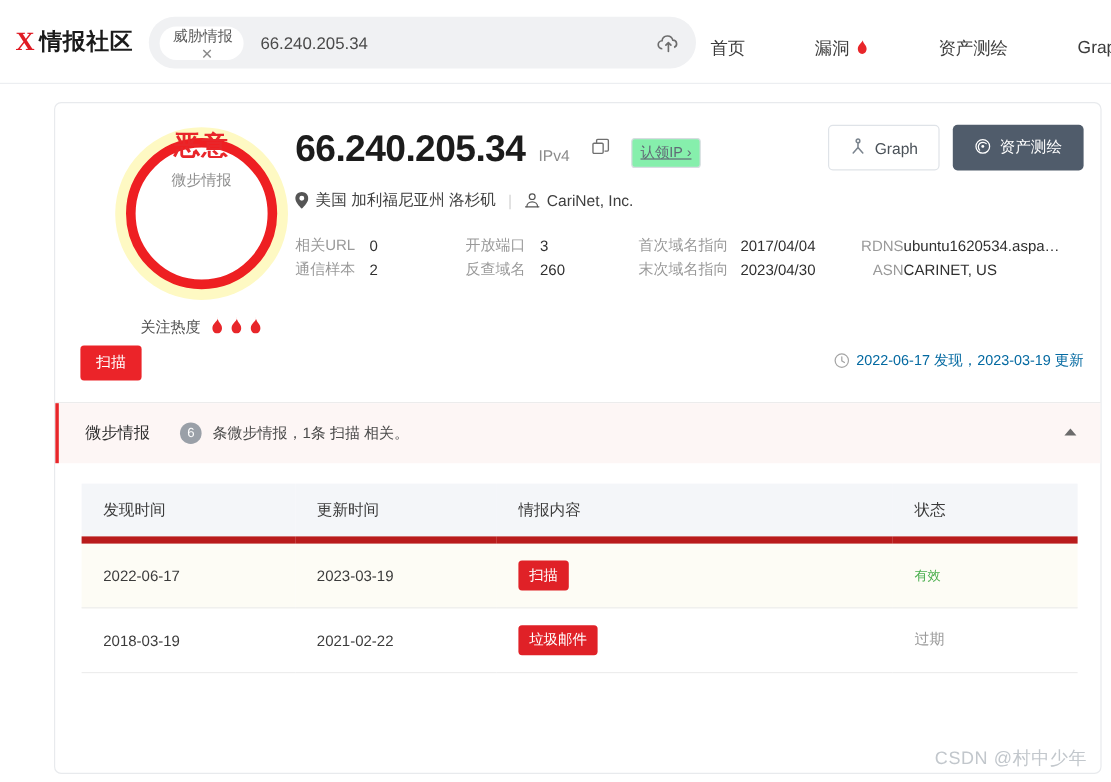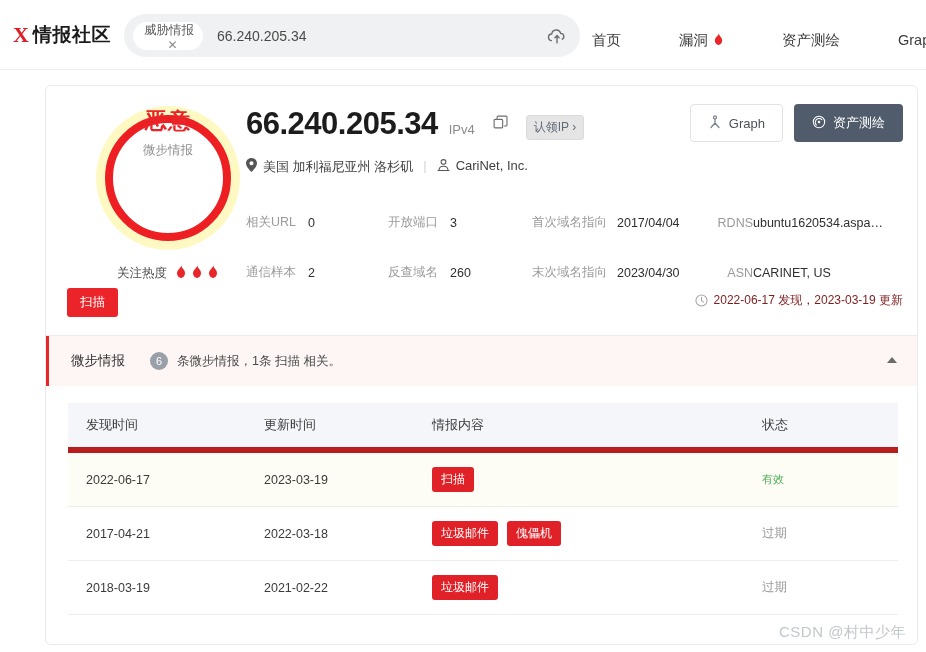--- a/index.html
+++ b/index.html
@@ -102,51 +102,52 @@
   .ip-head { position: absolute; left: 200px; top: 20px; }
   .ip-line { display: flex; align-items: baseline; }
   .ip-addr {
     font-size: 31px; font-weight: 700; color: #1c1c1c; letter-spacing: -0.5px;
   }
   .ip-type { font-size: 13px; color: #8b8b8b; margin-left: 11px; }
   .copy-icon { margin-left: 18px; cursor: pointer; position: relative; top: -2px;}
   .claim-btn {
     margin-left: 16px; border: 1px solid #d8dce1; border-radius: 3px;
     padding: 3px 7px; font-size: 12px; color: #616a76;
-    background: #e5e5e5; cursor: pointer; position: relative; top: -3px;
+    background: #86efac; cursor: pointer; position: relative; top: -3px;
     font-family: inherit;
+    text-decoration: underline;
   }
   .geo-line {
-    display: flex; margin-top: 15px;
+    display: flex; align-items: center; margin-top: 15px;
     font-size: 13px; color: #3f3f3f;
   }
   .geo-line .sep { color: #d4d4d4; margin: 0 10px; }
   .geo-icon, .org-icon { margin-right: 6px; display: inline-flex; }
 
   
   .meta {
-    position: absolute; left: 200px; top: 128px; width: 648px;
+    position: absolute; left: 200px; top: 110px; width: 648px;
     display: grid; grid-template-columns: 62px 80px 62px 82px 85px 94px 42px 130px;
-    row-gap: 33px; align-items: center;
+    row-gap: 3px; align-items: center;
   }
   .meta-k { font-size: 12.5px; color: #9a9a9a; white-space: nowrap; }
   .meta-k.right { text-align: right; }
   .meta-v { font-size: 12.5px; color: #2f2f2f; white-space: nowrap;
             overflow: hidden; text-overflow: ellipsis; }
 
   
   .scan-btn {
     position: absolute; left: 21px; top: 202px;
     background: #eb2429; color: #fff; font-size: 12.5px;
     padding: 6px 13px; border-radius: 3px; border: none;
     cursor: pointer; font-family: inherit;
   }
   .stamp {
     position: absolute; right: 14px; top: 206px;
-    display: flex; align-items: center; font-size: 12px; color: #7f1d1d;
+    display: flex; align-items: center; font-size: 12px; color: #0369a1;
   }
   .stamp-icon { margin-right: 6px; display: inline-flex; }
 
   .divider {
     position: absolute; left: 0; top: 249px; width: 873px;
     height: 1px; background: #ececec;
   }
 
   
   .sec-head {
@@ -383,26 +384,20 @@
         </tr>
       </thead>
       <tbody id="tbody">
           <tr>
             <td>2022-06-17</td>
             <td>2023-03-19</td>
             <td><span class="tag tag-red">扫描</span></td>
             <td><span class="st-valid">有效</span></td>
           </tr>
           <tr>
-            <td>2017-04-21</td>
-            <td>2022-03-18</td>
-            <td><span class="tag tag-red">垃圾邮件</span><span class="tag tag-red">傀儡机</span></td>
-            <td><span class="st-expired">过期</span></td>
-          </tr>
-          <tr>
             <td>2018-03-19</td>
             <td>2021-02-22</td>
             <td><span class="tag tag-red">垃圾邮件</span></td>
             <td><span class="st-expired">过期</span></td>
           </tr>
         </tbody>
     </table>
   </div>
 
   <div class="watermark">CSDN @村中少年</div>

